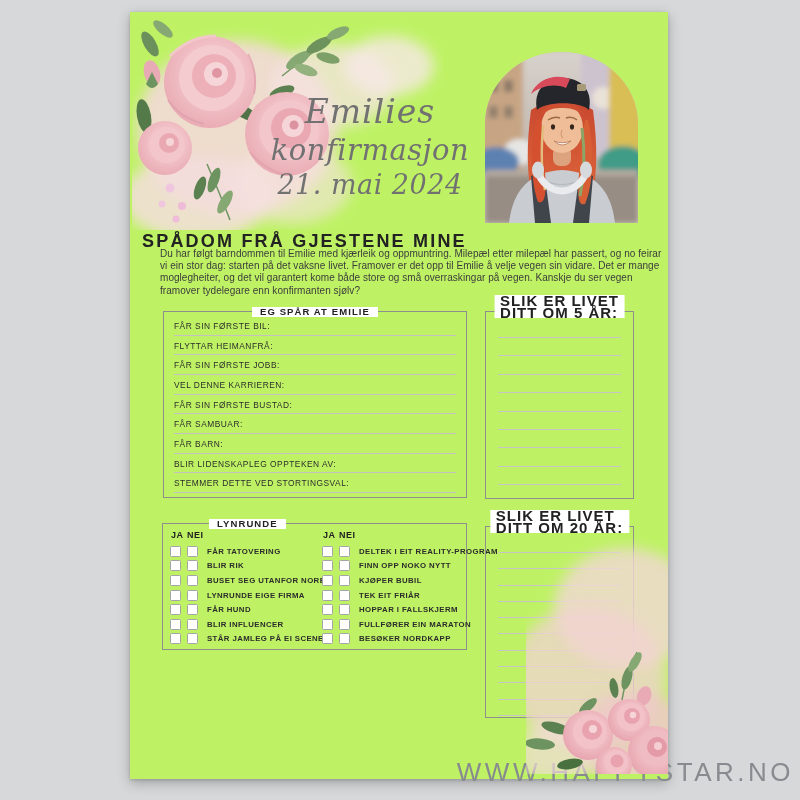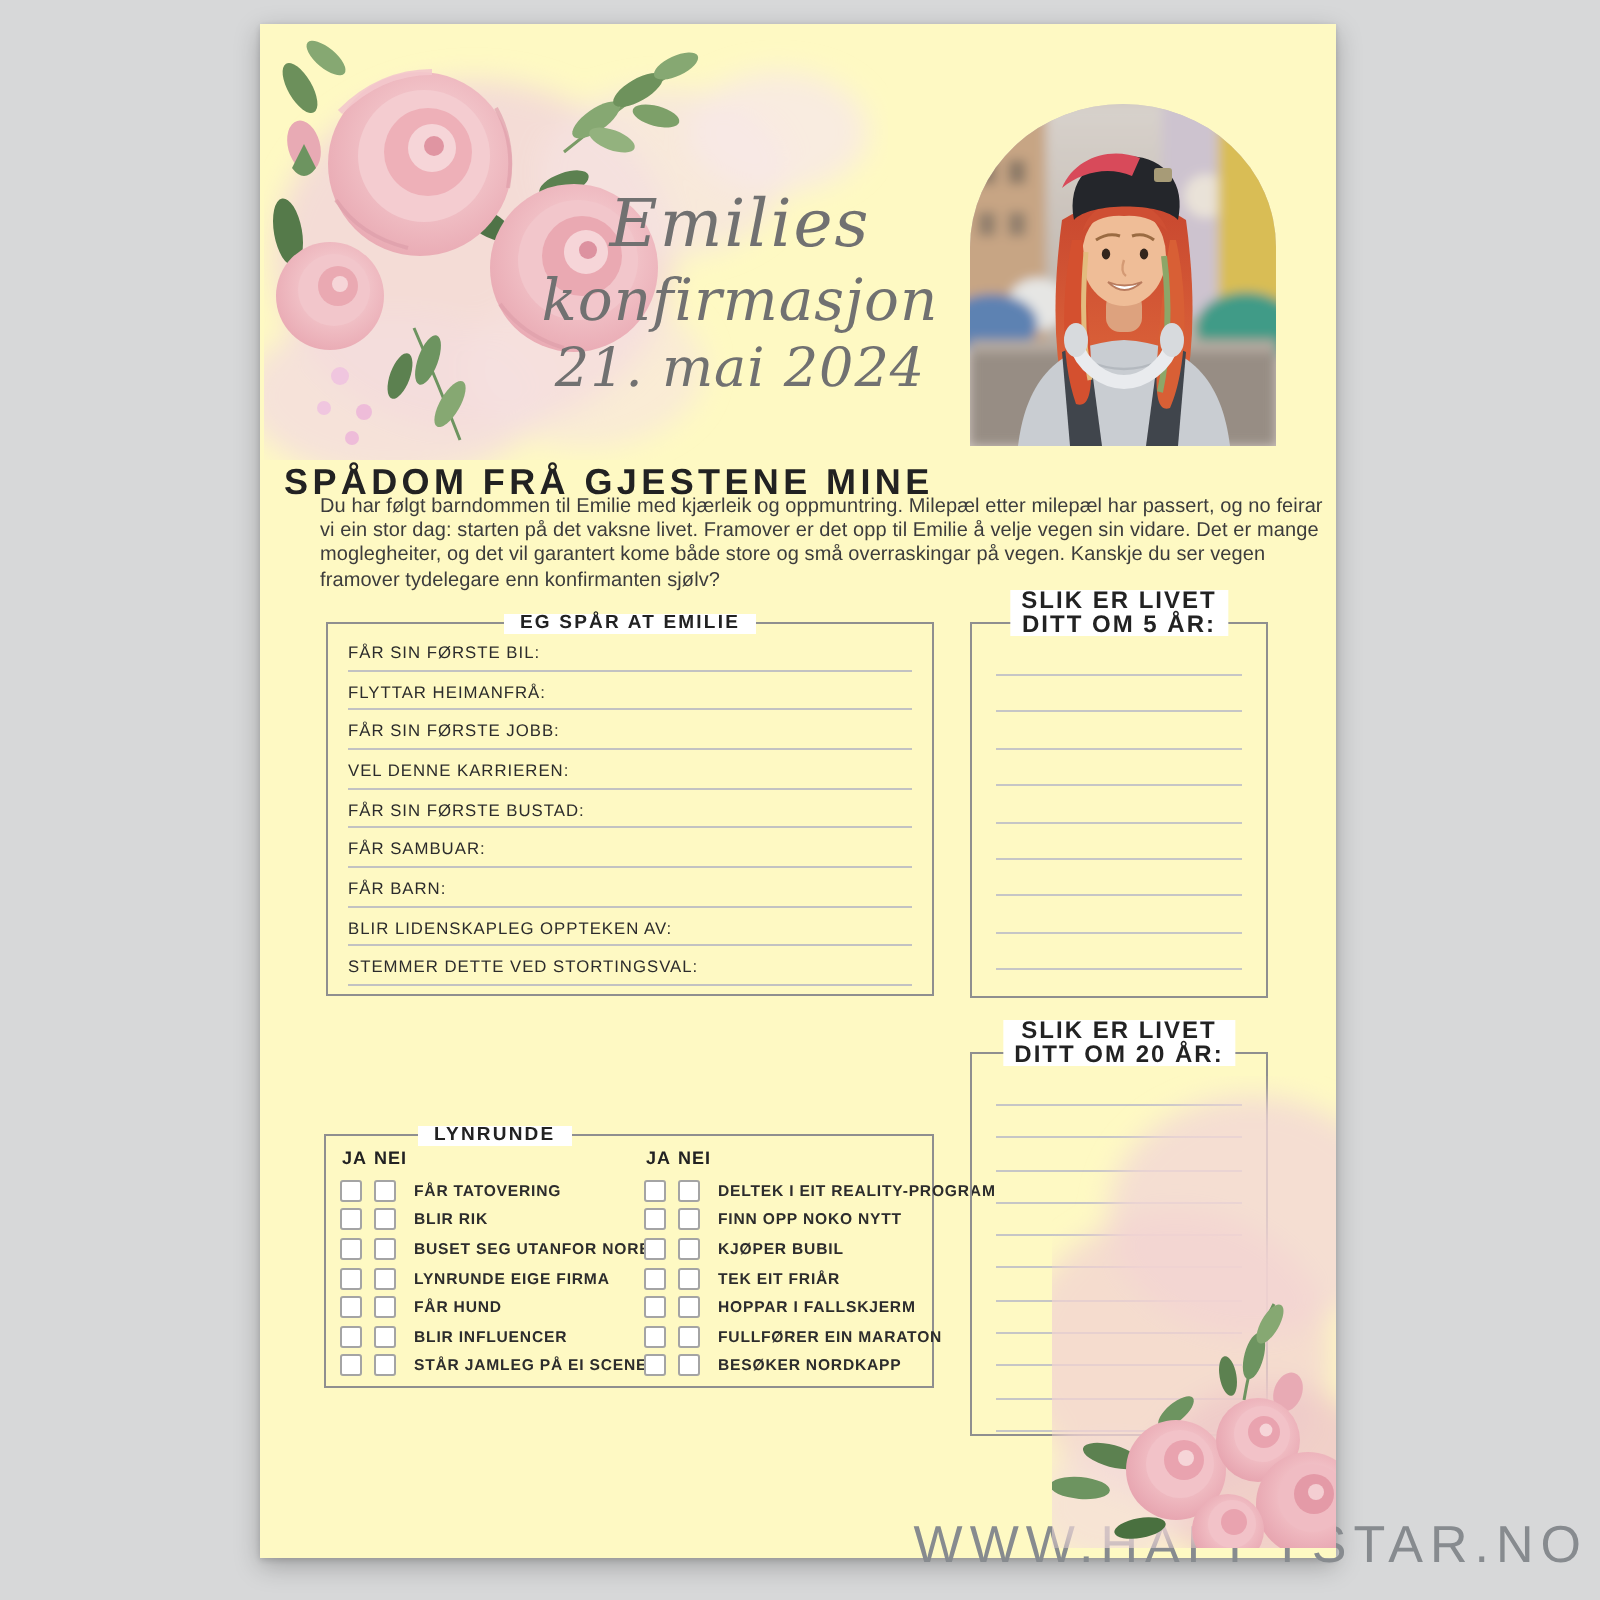--- a/index.html
+++ b/index.html
@@ -6,21 +6,21 @@
   body{
     width:800px;height:800px;position:relative;overflow:hidden;
     background:#d7d8d9;
     font-family:"Liberation Sans",sans-serif;
     -webkit-font-smoothing:antialiased;
   }
   .canvas{position:absolute;inset:0;}
   
   .page{
     position:absolute;left:130px;top:12px;width:538px;height:767px;
-    background:#fef9c3;
+    background:#bef264;
     box-shadow:0 4px 12px rgba(0,0,0,.25),0 1px 3px rgba(0,0,0,.15);
   }
   
   .floral-tl{position:absolute;left:2px;top:4px;width:312px;height:214px;pointer-events:none;}
   .floral-br{position:absolute;right:0;bottom:5px;width:142px;height:236px;pointer-events:none;z-index:5;}
   
   .title-block{
     position:absolute;left:128px;top:82px;width:224px;text-align:center;
     font-family:"DejaVu Serif",serif;font-style:italic;color:#717171;
   }
@@ -45,26 +45,26 @@
   
   .box{position:absolute;border:1px solid #8f8f8f;background:transparent;}
   .box-title{
     position:absolute;top:-5px;left:50%;transform:translateX(-50%);
     background:#fff;padding:0 8px;font-size:9.5px;font-weight:700;
     letter-spacing:1.1px;line-height:10px;color:#222;white-space:nowrap;
   }
   .box-title.left-pos{left:46px;transform:none;}
   .box-title2{
     position:absolute;top:-17px;left:50%;transform:translateX(-50%);
-    background:#fff;padding:0 6px;text-align:center;font-size:12px;
+    background:#fff;padding:0 6px;text-align:left;font-size:15px;
     font-weight:700;letter-spacing:1px;line-height:11.5px;color:#222;white-space:nowrap;
   }
   .box-pred{left:33px;top:299px;width:302px;height:185px;}
   .box-5yr{left:355px;top:299px;width:147px;height:186px;}
-  .box-lyn{left:32px;top:511px;width:303px;height:125px;margin-top:44px;}
+  .box-lyn{left:32px;top:511px;width:303px;height:125px;}
   .box-20yr{left:355px;top:514px;width:147px;height:190px;}
   .box-hels{left:32px;top:660px;width:303px;height:76px;}
   
   .p-rows{position:absolute;left:10px;right:10px;top:5px;bottom:3px;}
   .p-row{position:relative;height:19.66px;}
   .p-label{
     position:absolute;left:0;top:4px;font-size:8.4px;font-weight:400;
     letter-spacing:.5px;color:#2c2c2c;white-space:nowrap;
   }
   .p-rule{position:absolute;left:0;right:0;bottom:1px;height:1px;background:#c2c2c2;}

